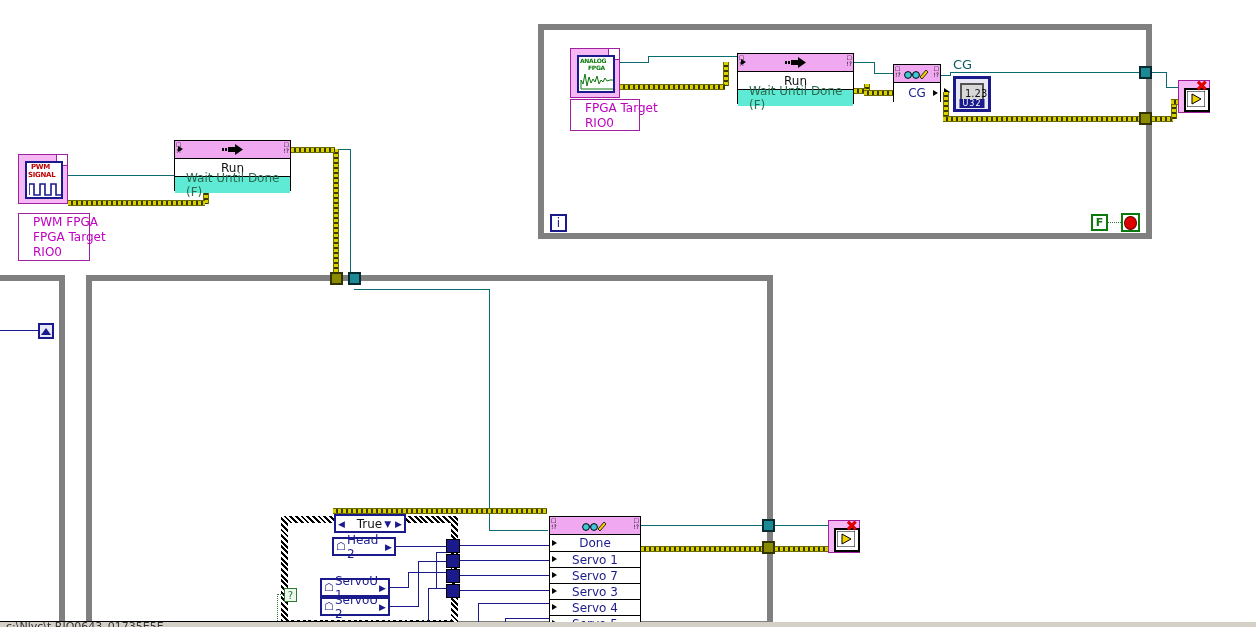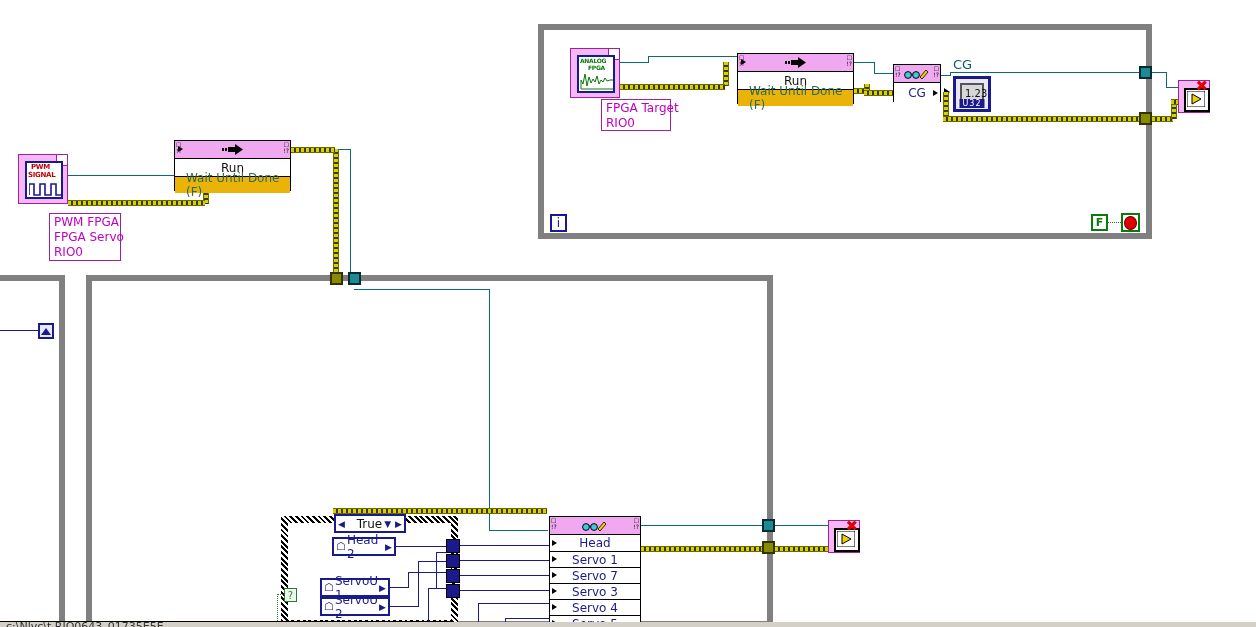--- a/index.html
+++ b/index.html
@@ -37,34 +37,34 @@
   .tun-blue{background:#1a1a8c;border:1px solid #000;}
   .tun-up{background:#e8e8f8;border:2px solid #1a1a8c;display:flex;align-items:center;justify-content:center;}
 
   
   .node{position:absolute;box-sizing:border-box;border:1px solid #000;background:#fff;}
   .node-hdr{height:17px;background:#f0a8f0;border-bottom:1px solid #000;position:relative;}
   .node-row{height:15px;border-top:1px solid #000;display:flex;align-items:center;
             justify-content:center;font-size:12px;color:#1a1a8c;background:#fff;}
   .node-row.first{border-top:none;}
   .node-row.run{color:#111;}
-  .node-row.wait{background:#eab308;color:#2d6b4f;justify-content:flex-end;padding-left:11px;}
+  .node-row.wait{background:#5eead4;color:#2d6b4f;justify-content:flex-end;padding-left:11px;}
   .termL{position:absolute;left:1px;top:1px;width:9px;height:14px;font-size:6px;line-height:6px;color:#000;}
   .termR{position:absolute;right:1px;top:1px;width:9px;height:14px;font-size:6px;line-height:6px;color:#000;text-align:right;}
   .arrw{position:absolute;left:2px;width:0;height:0;border-left:5px solid #000;
         border-top:3px solid transparent;border-bottom:3px solid transparent;}
   .arrwR{position:absolute;right:2px;width:0;height:0;border-left:5px solid #000;
         border-top:3px solid transparent;border-bottom:3px solid transparent;}
 
   
   .fpgaconst{position:absolute;background:#f5b8f5;border:1px solid #a020a0;box-sizing:border-box;}
   .fpga-ico{position:absolute;left:6px;top:6px;width:38px;height:38px;border:2px solid #1a1a8c;
             background:#fff;box-sizing:border-box;overflow:hidden;}
   .fpga-lbl{position:absolute;border:1px solid #a020a0;background:#fff;box-sizing:border-box;
-            color:#c000c0;font-size:12px;line-height:15px;padding:1px 4px;white-space:pre;margin-left:31px;}
+            color:#c000c0;font-size:12px;line-height:15px;padding:1px 14px;white-space:pre;}
   .corner-fold{position:absolute;right:0;top:0;width:10px;height:10px;background:#fff;
                border-left:1px solid #a020a0;border-bottom:1px solid #a020a0;}
 
   
   .ind{position:absolute;border:3px solid #1a1a8c;background:#e8e8f4;box-sizing:border-box;}
   .ind-in{position:absolute;left:4px;top:4px;right:4px;height:18px;border:2px solid #555;background:#d8d8d8;
           box-sizing:border-box;}
   .ind-val{position:absolute;left:3px;top:3px;font-size:10px;color:#111;text-align:right;}
   .ind-u32{position:absolute;left:50%;transform:translateX(-50%);bottom:1px;font-size:8px;
            color:#fff;background:#1a1a8c;padding:0 3px;letter-spacing:1px;}
@@ -217,21 +217,21 @@
     <div class="corner-fold"></div>
     <div class="fpga-ico">
       <div class="abs" style="left:4px;top:0px;font-size:7px;color:#c00000;font-weight:bold;letter-spacing:-0.3px;">PWM</div>
       <div class="abs" style="left:1px;top:8px;font-size:7px;color:#c00000;font-weight:bold;letter-spacing:-0.3px;">SIGNAL</div>
       <svg class="abs" style="left:2px;top:18px;" width="32" height="16" viewBox="0 0 32 16">
         <polyline points="0,14 0,3 5,3 5,14 11,14 11,3 16,3 16,14 22,14 22,3 27,3 27,14 32,14" fill="none" stroke="#1a1a8c" stroke-width="1.6"></polyline>
       </svg>
     </div>
   </div>
   <div class="fpga-lbl" style="left:18px;top:213px;width:72px;height:48px;">PWM FPGA
-FPGA Servo
+FPGA Target
 RIO0</div>
 
   <div class="w wh" style="left:68px;top:175px;width:106px;"></div>
   <div class="errv err-v" style="left:203px;top:175px;height:29px;"></div>
   <div class="err err-h" style="left:68px;top:200px;width:137px;"></div>
 
   <div class="node" style="left:174px;top:140px;width:117px;height:51px;">
     <div class="node-hdr">
       <span class="termL">☐<br>!?</span>
       <span class="termR">☐<br>!?</span>
@@ -337,21 +337,21 @@
       <span class="termR">☐<br>!?</span>
       <svg class="abs" style="left:50%;top:3px;margin-left:-13px;" width="26" height="12" viewBox="0 0 26 12">
         <circle cx="4" cy="7" r="3.4" fill="#40c8d8" stroke="#000" stroke-width="1"></circle>
         <circle cx="12" cy="7" r="3.4" fill="#40c8d8" stroke="#000" stroke-width="1"></circle>
         <path d="M7.4,6 L8.6,6" stroke="#000" stroke-width="1"></path>
         <polygon points="16,9 22,2 24,4 18,11" fill="#f0d000" stroke="#000" stroke-width="0.8"></polygon>
       </svg>
     </div>
     <div class="node-row first" style="height:16px;position:relative;">
       <span class="arrw" style="top:5px;"></span>
-      <span>Head</span>
+      <span>Done</span>
     </div>
     <div class="node-row" style="height:15px;position:relative;">
       <span class="arrw" style="top:4px;"></span>
       <span>Servo 1</span>
     </div>
     <div class="node-row" style="height:15px;position:relative;">
       <span class="arrw" style="top:4px;"></span>
       <span>Servo 7</span>
     </div>
     <div class="node-row" style="height:15px;position:relative;align-items:flex-end;">

